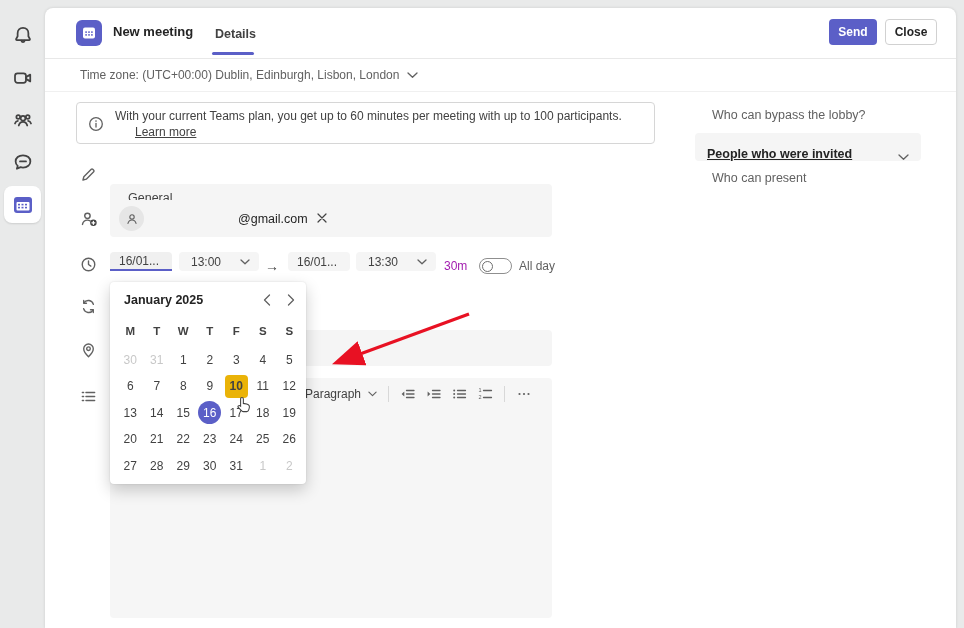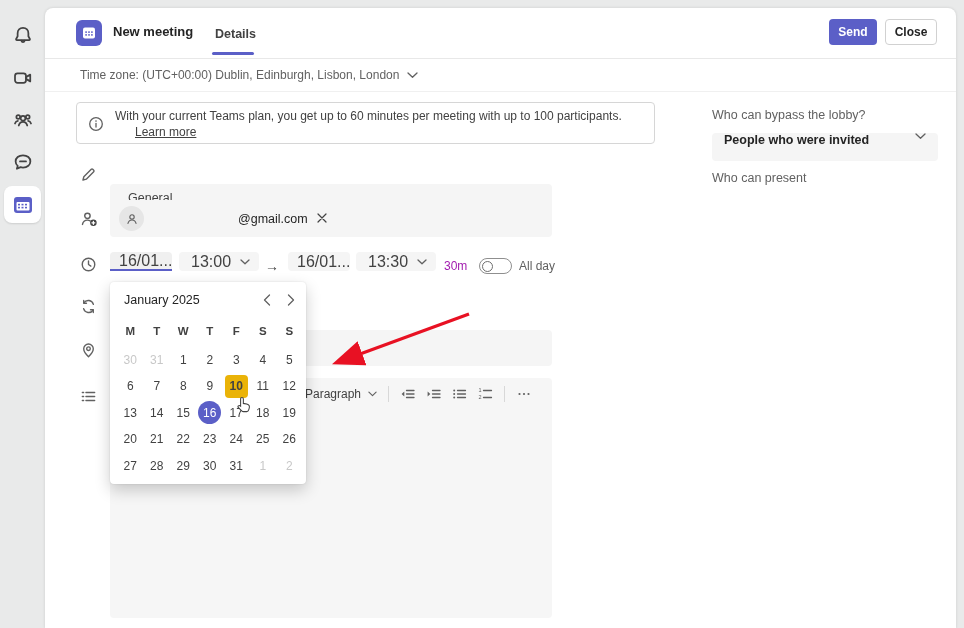--- a/index.html
+++ b/index.html
@@ -44,55 +44,55 @@
   
   .row-icon { position:absolute; left:35px; }
 
   .field { position:absolute; left:65px; width:442px; background:#f5f5f5; border-radius:4px; }
   .f-title { top:152px; height:28px; display:flex; align-items:center; padding-left:18px; font-size:12.5px; color:#424242;margin-top:24px; }
   .f-attendee { top:192px; height:37px; }
   .avatar { position:absolute; left:9px; top:6px; width:25px; height:25px; border-radius:50%; background:#e6e6e6; display:flex; align-items:center; justify-content:center; }
   .att-email { position:absolute; left:128px; top:0; height:37px; display:flex; align-items:center; font-size:12.5px; color:#242424; }
   .att-x { position:absolute; left:206px; top:12px; cursor:pointer; }
 
-  .dt { position:absolute; top:244px; height:19px; background:#f5f5f5; border-radius:4px; display:flex; align-items:center; font-size:16px; color:#424242; cursor:pointer; }
+  .dt { position:absolute; top:244px; height:19px; background:#f5f5f5; border-radius:4px; display:flex; align-items:center; font-size:12px; color:#424242; cursor:pointer; }
   .dt-sd { left:65px; width:62px; padding-left:9px; background:#f0f0f0; border-radius:4px 4px 0 0; border-bottom:2px solid #5b5fc7; }
   .dt-st { left:134px; width:80px; padding-left:12px; justify-content:space-between; padding-right:9px; }
   .dt-arrow { position:absolute; left:220px; top:244px; height:28px; display:flex; align-items:center; font-size:14px; color:#424242; }
   .dt-ed { left:243px; width:62px; padding-left:9px; }
   .dt-et { left:311px; width:80px; padding-left:12px; justify-content:space-between; padding-right:9px;text-align:right; }
   .dt-dur { position:absolute; left:399px; top:244px; height:28px; display:flex; align-items:center; color:#a21caf; }
   .toggle { position:absolute; left:434px; top:250px; width:33px; height:16px; border:1px solid #8f8f8f; border-radius:9px; cursor:pointer; }
   .knob { position:absolute; left:2px; top:1.5px; width:11px; height:11px; border:1px solid #6e6e6e; border-radius:50%; background:#fff; }
   .allday { position:absolute; left:474px; top:244px; height:28px; display:flex; align-items:center; color:#616161; }
 
   .f-location { top:322px; height:36px; }
   .desc { position:absolute; left:65px; top:370px; width:442px; height:240px; background:#f6f6f6; border-radius:4px; }
   .toolbar { position:absolute; left:195px; top:8px; display:flex; align-items:center; gap:11px; color:#424242; }
   .tb-para { display:flex; align-items:center; gap:7px; font-size:12px; cursor:pointer; }
   .vdiv { width:1px; height:16px; background:#d8d8d8; }
   .tb-ic { cursor:pointer; }
 
   
   .cal { position:absolute; left:65px; top:274px; width:196px; height:202px; background:#fff; border-radius:4px; box-shadow:0 6px 16px rgba(0,0,0,.2), 0 0 2px rgba(0,0,0,.12); z-index:5; }
-  .cal-month { position:absolute; left:14px; top:11px; font-size:12.5px; font-weight:normal; color:#242424; }
+  .cal-month { position:absolute; left:14px; top:11px; font-size:12.5px; font-weight:bold; color:#242424; }
   .cal-nav { position:absolute; top:9px; width:18px; height:18px; display:flex; align-items:center; justify-content:center; cursor:pointer; }
   .cal-prev { left:148px; } .cal-next { left:172px; }
   .cal-grid { position:absolute; left:7px; top:38px; display:grid; grid-template-columns:repeat(7,26.5px); grid-auto-rows:26.5px; }
   .cal-h { display:flex; align-items:center; justify-content:center; font-size:11.5px; font-weight:bold; color:#424242; height:22px; }
   .cal-d { display:flex; align-items:center; justify-content:center; font-size:12px; color:#424242; cursor:pointer; }
   .cal-d span { width:23px; height:23px; display:flex; align-items:center; justify-content:center; border-radius:4px; }
   .cal-d.mut { color:#c8c8c8; }
   .cal-d.tod span { background:#eab308; font-weight:bold; }
   .cal-d.sel span { background:#5b5fc7; color:#fff; border-radius:50%; }
   .cal-cursor { position:absolute; left:127px; top:114px; z-index:6; }
 
   
   .pn-label { position:absolute; left:667px; font-size:12.5px; color:#616161; }
-  .pn-select { position:absolute; left:667px; width:226px; height:28px; background:#f5f5f5; border-radius:4px; display:flex; align-items:flex-start; justify-content:space-between; padding:0 12px; cursor:pointer; }
+  .pn-select { position:absolute; left:650px; width:226px; height:28px; background:#f5f5f5; border-radius:4px; display:flex; align-items:flex-end; justify-content:space-between; padding:0 12px; cursor:pointer;text-decoration:underline; }
   .pn-select b { font-size:12.5px; color:#242424; }
 
   .arrow-overlay { position:absolute; left:0; top:0; pointer-events:none; z-index:9; }
 </style>
 </head>
 <body>
 
 <nav class="rail">
   <div class="rail-btn" style="top:16px">
     <svg width="20" height="20" viewBox="0 0 16 16">

